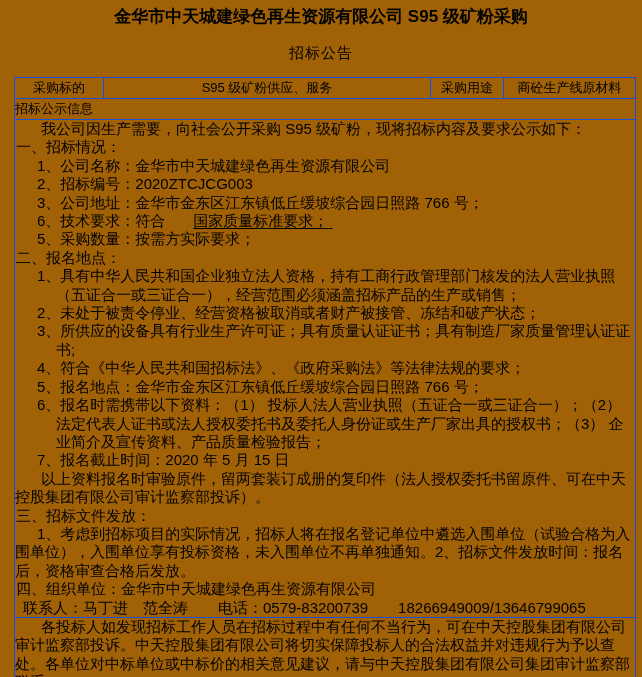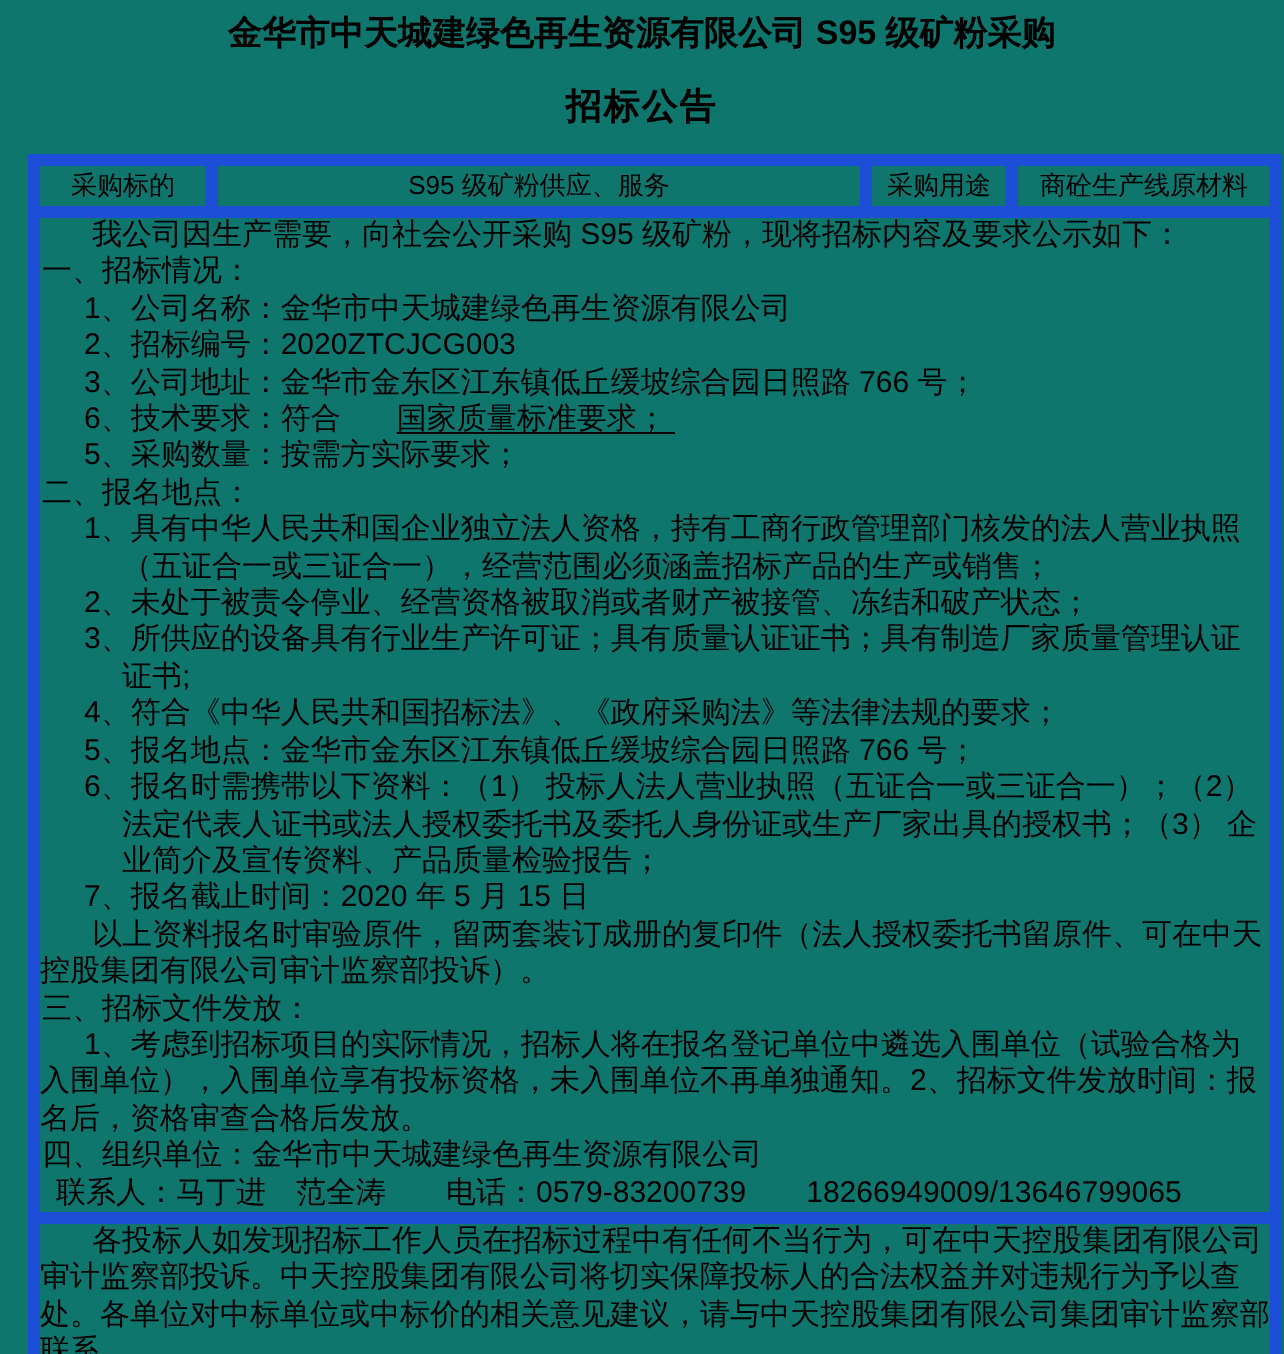--- a/index.html
+++ b/index.html
@@ -3,53 +3,53 @@
 <meta charset="utf-8">
 <style>
   html, body {
     margin: 0;
     padding: 0;
     background: #ffffff;
   }
   .page {
     width: 642px;
     height: 677px;
-    background: #0f766e;
+    background: #a16207;
     color: #000000;
     font-family: "Liberation Sans", "DejaVu Sans", sans-serif;
     overflow: hidden;
     position: relative;
   }
   .doc-title {
     margin: 0;
     padding-top: 6px;
     text-align: center;
     font-size: 17px;
     font-weight: bold;
     line-height: 22px;
   }
   .doc-subtitle {
     margin: 4px;
     margin-top: 15px;
     text-align: center;
-    font-size: 18px;
-    font-weight: bold;
+    font-size: 15px;
+    font-weight: normal;
     line-height: 20px;
     letter-spacing: 1px;
   }
   table.info-table {
     border-collapse: collapse;
     table-layout: fixed;
     width: 621px;
     margin-left: 14px;
     margin-top: 14px;
     font-size: 13px;
   }
   table.info-table td {
-    border: 6px solid #1d4ed8;
+    border: 1px solid #1d4ed8;
     padding: 0;
     overflow: hidden;
   }
   td.hdr-cell {
     height: 20px;
     text-align: center;
     vertical-align: middle;
     white-space: nowrap;
   }
   td.section-row-cell {
@@ -111,20 +111,23 @@
       <col style="width:132px">
     </colgroup>
     <tbody>
       <tr>
         <td class="hdr-cell">采购标的</td>
         <td class="hdr-cell">S95 级矿粉供应、服务</td>
         <td class="hdr-cell">采购用途</td>
         <td class="hdr-cell">商砼生产线原材料</td>
       </tr>
       <tr>
+        <td class="section-row-cell" colspan="4">招标公示信息</td>
+      </tr>
+      <tr>
         <td class="body-cell" colspan="4">
           <p class="p p-indent">我公司因生产需要，向社会公开采购 S95 级矿粉，现将招标内容及要求公示如下：</p>
 
           <p class="p p-heading">一、招标情况：</p>
           <p class="p p-item">1、公司名称：金华市中天城建绿色再生资源有限公司</p>
           <p class="p p-item">2、招标编号：2020ZTCJCG003</p>
           <p class="p p-item">3、公司地址：金华市金东区江东镇低丘缓坡综合园日照路 766 号；</p>
           <p class="p p-item"><span>6、技术要求：符合</span><u>国家质量标准要求； </u></p>
           <p class="p p-item">5、采购数量：按需方实际要求；</p>
 

